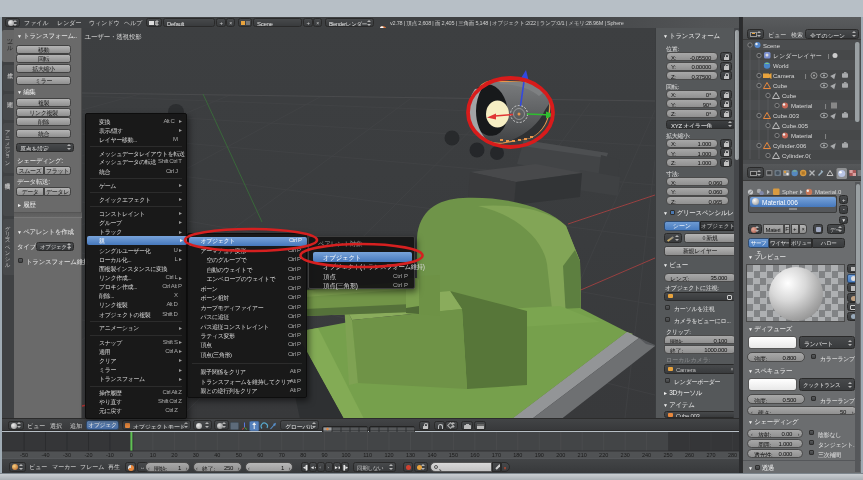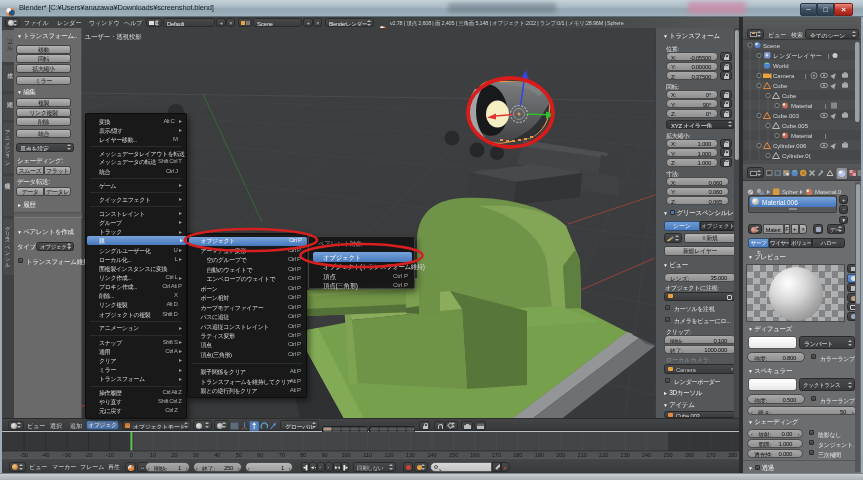--- a/index.html
+++ b/index.html
@@ -22,37 +22,20 @@
 .ud{position:absolute;right:1.5px;top:50%;margin-top:-3.5px;width:5px;height:7px;}
 .ud:before{content:"";position:absolute;top:0.5px;left:0;border-left:2.2px solid transparent;border-right:2.2px solid transparent;border-bottom:2.6px solid #b4b4b4;}
 .ud:after{content:"";position:absolute;bottom:0.5px;left:0;border-left:2.2px solid transparent;border-right:2.2px solid transparent;border-top:2.6px solid #b4b4b4;}
 .lk{position:absolute;left:3px;top:3.5px;width:5px;height:3.5px;background:#c2c2c2;border-radius:0.5px;}
 .lk:before{content:"";position:absolute;top:-2.5px;left:0.8px;width:2.4px;height:2.5px;border:1px solid #c2c2c2;border-bottom:none;border-radius:2px 2px 0 0;}
 .pb{position:absolute;left:0;top:0;width:100%;text-align:center;font-size:4.6px;line-height:10px;color:#e8e8e8;letter-spacing:-0.8px;}
 </style></head>
 <body>
 <div id="win">
 
-<div class="abs" style="left:0;top:0;width:863px;height:17px;background:linear-gradient(#c6d2da 0%,#a9b9c4 45%,#94a7b3 55%,#9fb0bb 100%);border-bottom:1px solid #5f717d;">
-  <div class="abs" style="left:5px;top:3px;width:11px;height:11px;">
-    <svg width="11" height="11">
-          <circle cx="5.5" cy="6" r="4.2" fill="#f5772d"></circle>
-          <circle cx="4" cy="4.5" r="2.6" fill="#fff"></circle>
-          <circle cx="6.8" cy="6.8" r="3" fill="#26547c"></circle>
-          <circle cx="4.2" cy="4.2" r="1.4" fill="#fff"></circle>
-        </svg>
-  </div>
-  <div class="abs" style="left:19px;top:3px;font-size:7.6px;color:#18242c;letter-spacing:-0.2px;">Blender* [C:¥Users¥anazawa¥Downloads¥screenshot.blend]</div>
-  <div class="abs" style="left:448px;top:3px;width:108px;height:10px;background:rgba(90,105,118,0.45);border-radius:2px;filter:blur(2px);"></div>
-  <div class="abs" style="left:688px;top:2px;width:58px;height:12px;background:rgba(206,138,168,0.8);border-radius:2px;filter:blur(2.5px);"></div>
-
-  <div class="abs" style="left:800px;top:3px;width:17px;height:13px;background:linear-gradient(#7d8ea0,#3d4f61 50%,#2c3e50);border:1px solid #2b3a47;border-radius:2px 0 0 2px;color:#fff;font-size:8px;text-align:center;line-height:10px;">–</div>
-  <div class="abs" style="left:817px;top:3px;width:17px;height:13px;background:linear-gradient(#7d8ea0,#3d4f61 50%,#2c3e50);border:1px solid #2b3a47;color:#fff;font-size:7px;text-align:center;line-height:12px;">□</div>
-  <div class="abs" style="left:834px;top:3px;width:19px;height:13px;background:linear-gradient(#e88d7e,#c3392c 50%,#a02015);border:1px solid #7c2018;border-radius:0 2px 2px 0;color:#fff;font-size:8px;text-align:center;line-height:12px;font-weight:bold;">×</div>
-</div>
 
 <div class="abs" style="left:2px;top:17px;width:859px;height:11px;background:linear-gradient(90deg,#3e4042 0%,#3e4042 60%,#525456 82%,#56585a 100%);">
   <div class="abs dd" style="left:3px;top:1px;width:15px;height:9px;">
         <span style="position:absolute;left:2px;top:1px;width:6px;height:6px;border-radius:50%;background:radial-gradient(circle at 35% 35%,#eee,#888);"></span>
         <i class="ud"></i>
       </div>
   <div class="abs t6" style="left:22px;top:2px;">ファイル</div>
   <div class="abs t6" style="left:55px;top:2px;">レンダー</div>
   <div class="abs t6" style="left:87px;top:2px;">ウィンドウ</div>
   <div class="abs t6" style="left:122px;top:2px;">ヘルプ</div>

